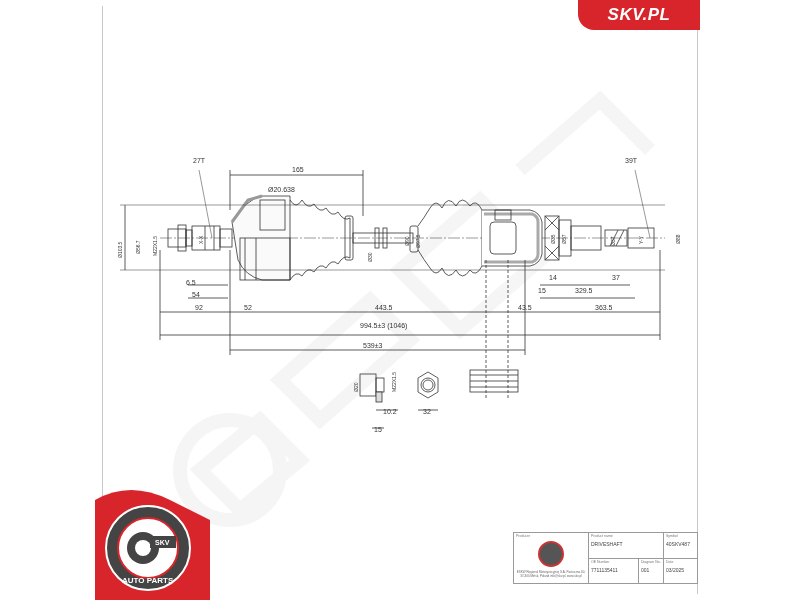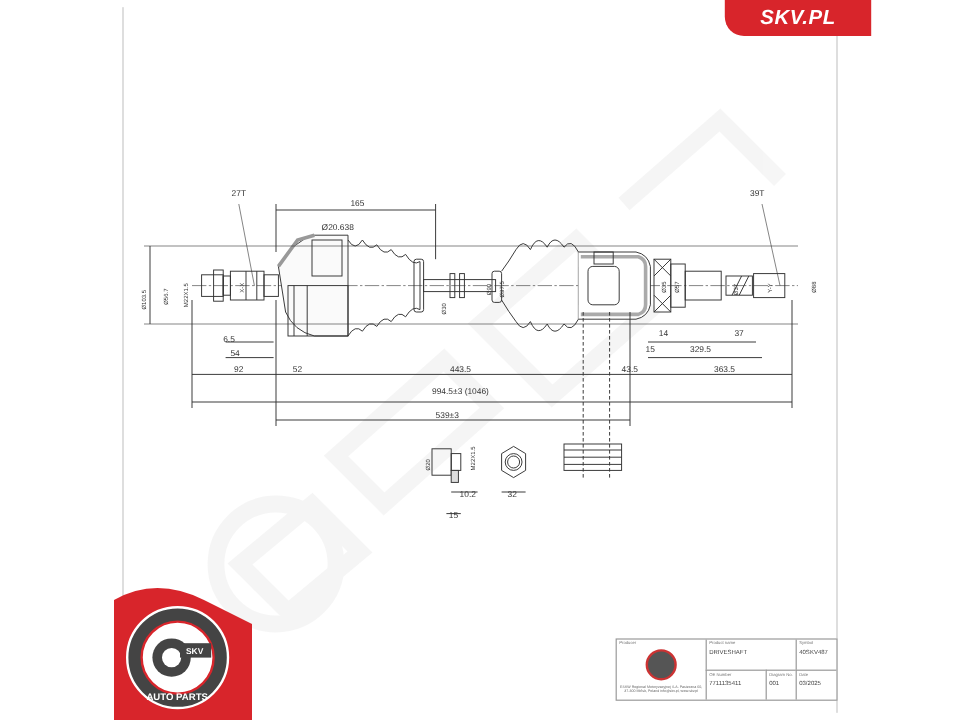--- a/index.html
+++ b/index.html
@@ -1,18 +1,18 @@
 <!DOCTYPE html>
 <html><head>
 <meta charset="utf-8">
 <style>
   html, body { margin:0; padding:0; background:#ffffff; }
   body { width:800px; height:600px; position:relative; overflow:hidden; font-family:"Liberation Sans", sans-serif; }
   .frame { position:absolute; left:102px; top:6px; width:594px; height:588px; border-left:1px solid #c8c8c8; border-right:1px solid #c8c8c8; }
-  .brand { position:absolute; left:604px; top:0; width:122px; height:30px; background:#d8252b; border-bottom-left-radius:16px; color:#fff; font-weight:bold; font-style:italic; font-size:17px; display:flex; align-items:center; justify-content:center; letter-spacing:0.5px; }
+  .brand { position:absolute; left:578px; top:0; width:122px; height:30px; background:#d8252b; border-bottom-left-radius:16px; color:#fff; font-weight:bold; font-style:italic; font-size:17px; display:flex; align-items:center; justify-content:center; letter-spacing:0.5px; }
   svg.drawing { position:absolute; left:0; top:0; }
   .title-block { position:absolute; left:513px; top:532px; width:183px; height:50px; border:1px solid #9a9a9a; background:#fff; font-size:4px; color:#555; }
   .tb-cell { position:absolute; border-left:1px solid #9a9a9a; border-top:1px solid #9a9a9a; box-sizing:border-box; padding:1px 2px; }
   .tb-lbl { font-size:3.5px; color:#777; display:block; }
   .tb-val { font-size:5px; color:#444; display:block; margin-top:3px; }
   .tb-addr { position:absolute; left:2px; top:38px; width:70px; font-size:3px; line-height:3.6px; color:#666; text-align:center; }
   .dim { font-family:"Liberation Sans Narrow","Liberation Sans", sans-serif; font-size:7px; fill:#333; }
   .dimsm { font-size:5px; fill:#333; font-family:"Liberation Sans", sans-serif; }
 </style>
 </head>

